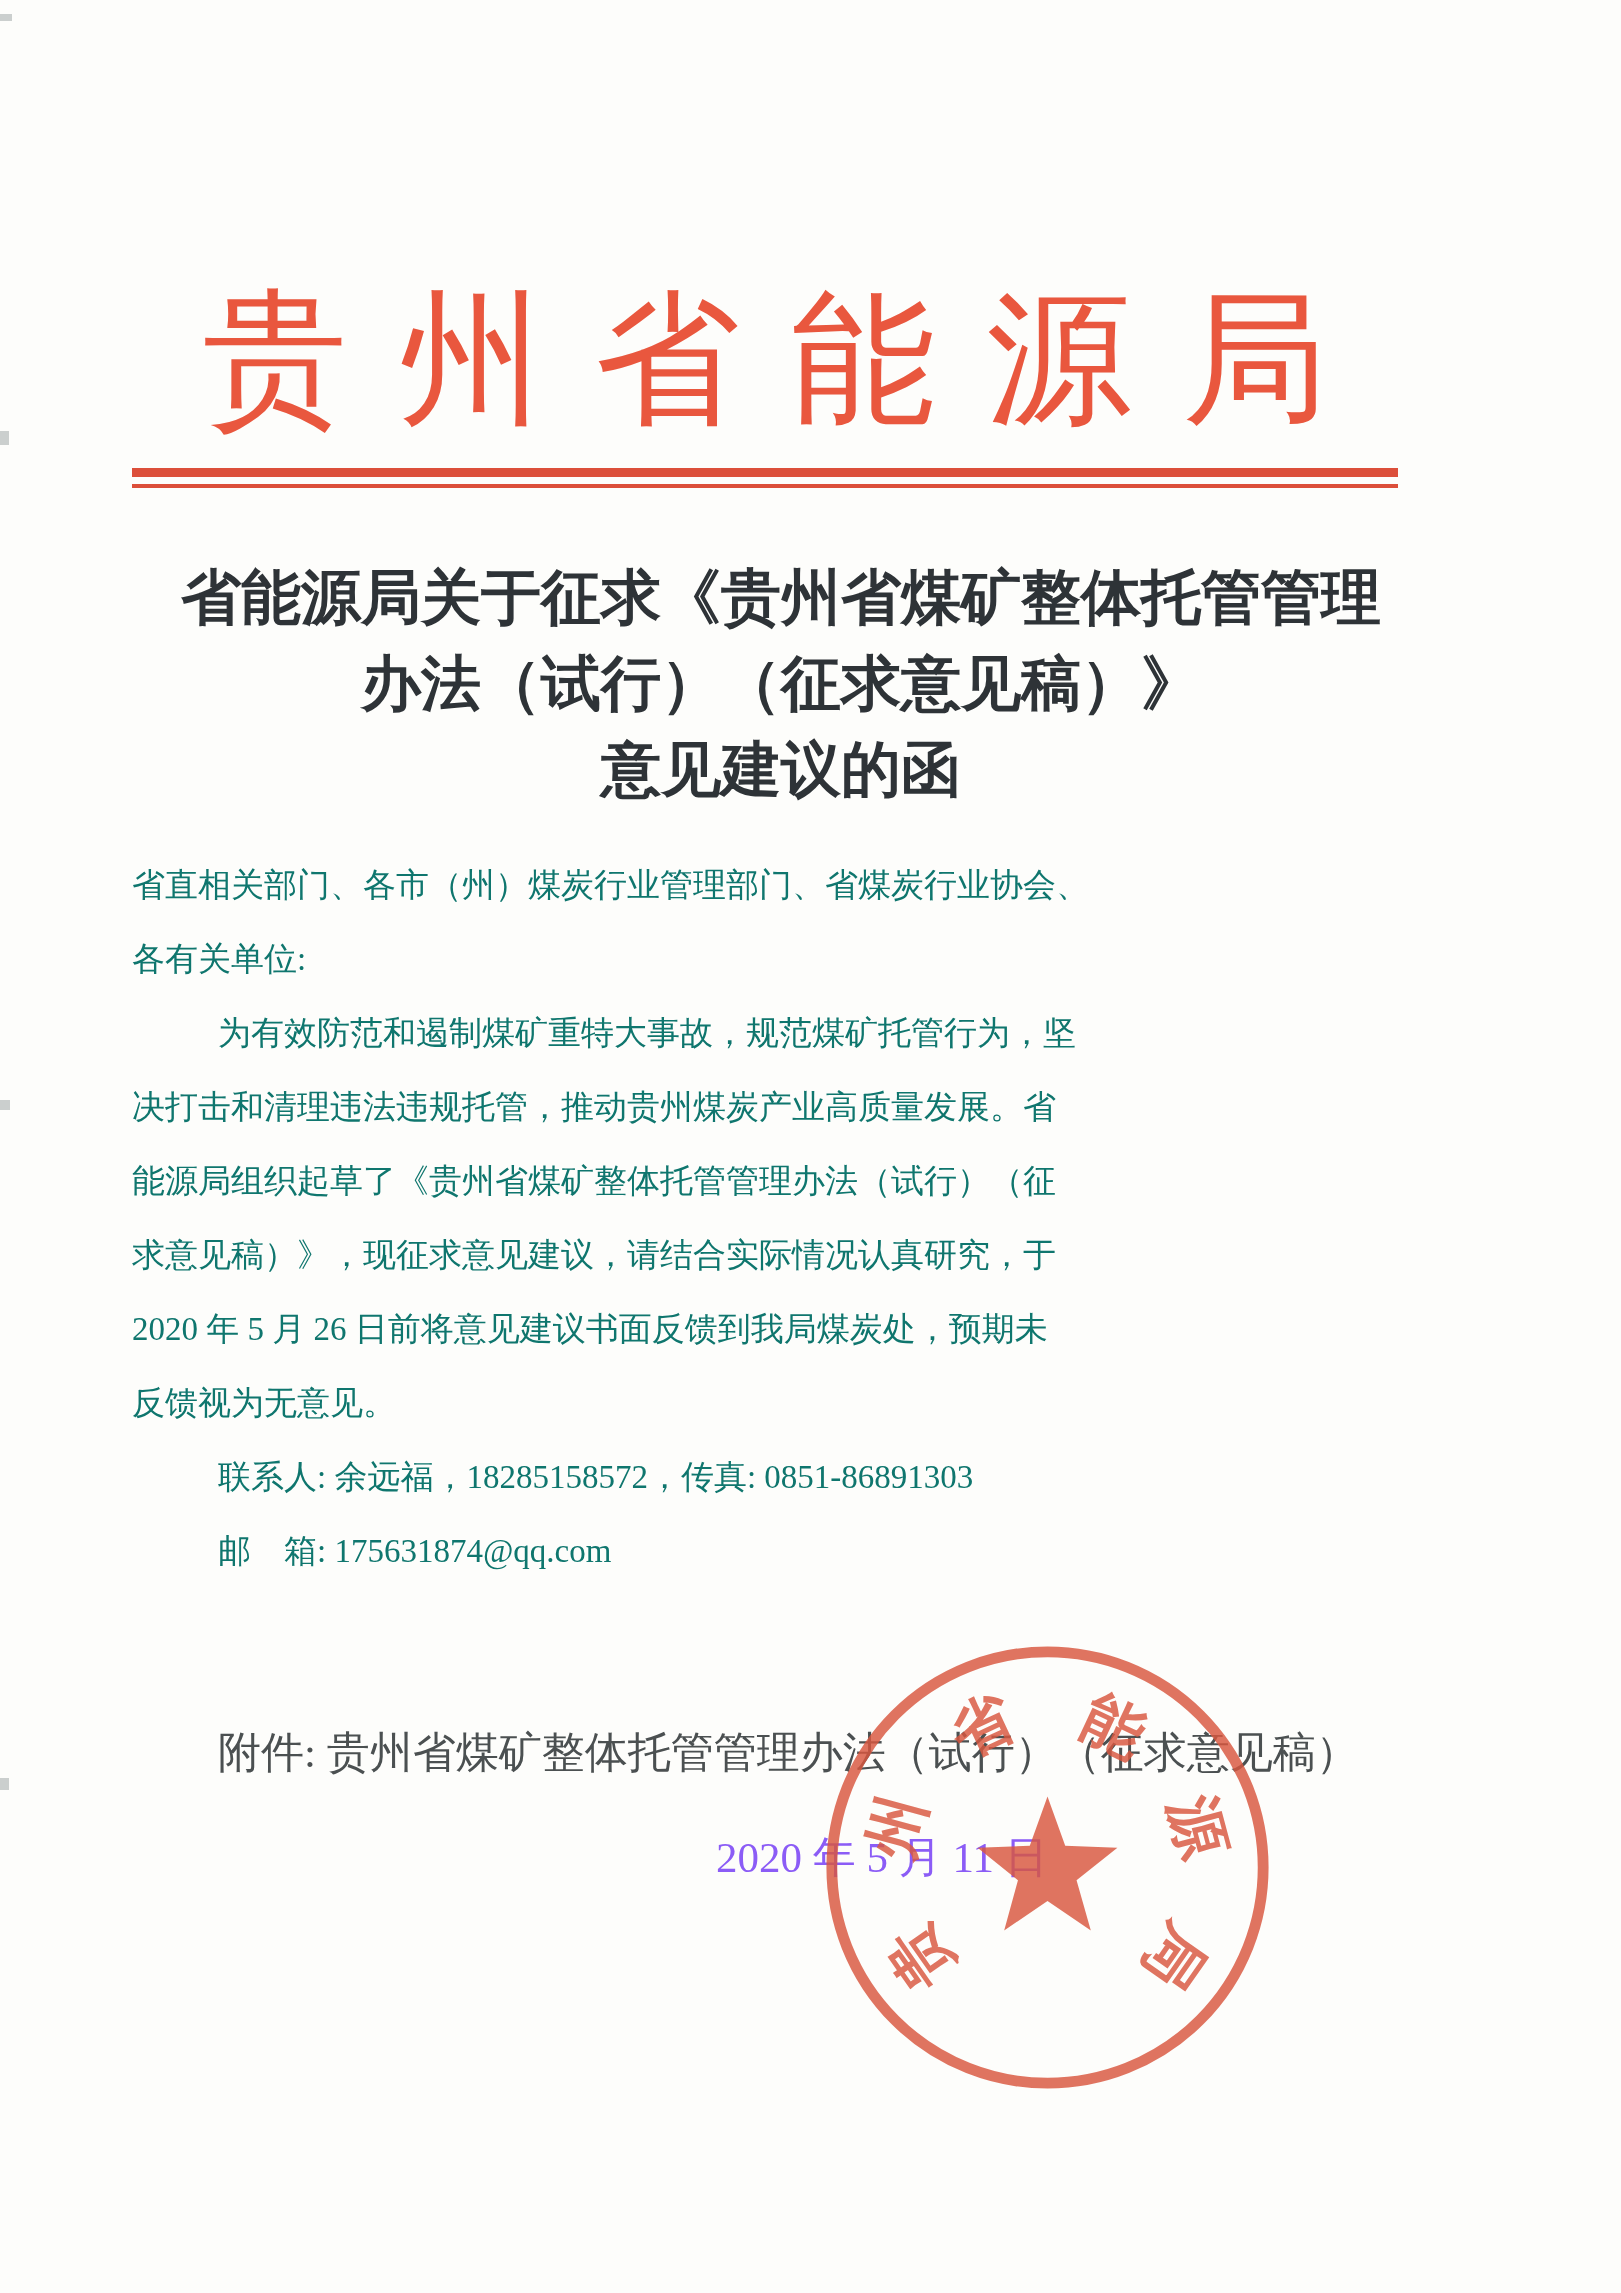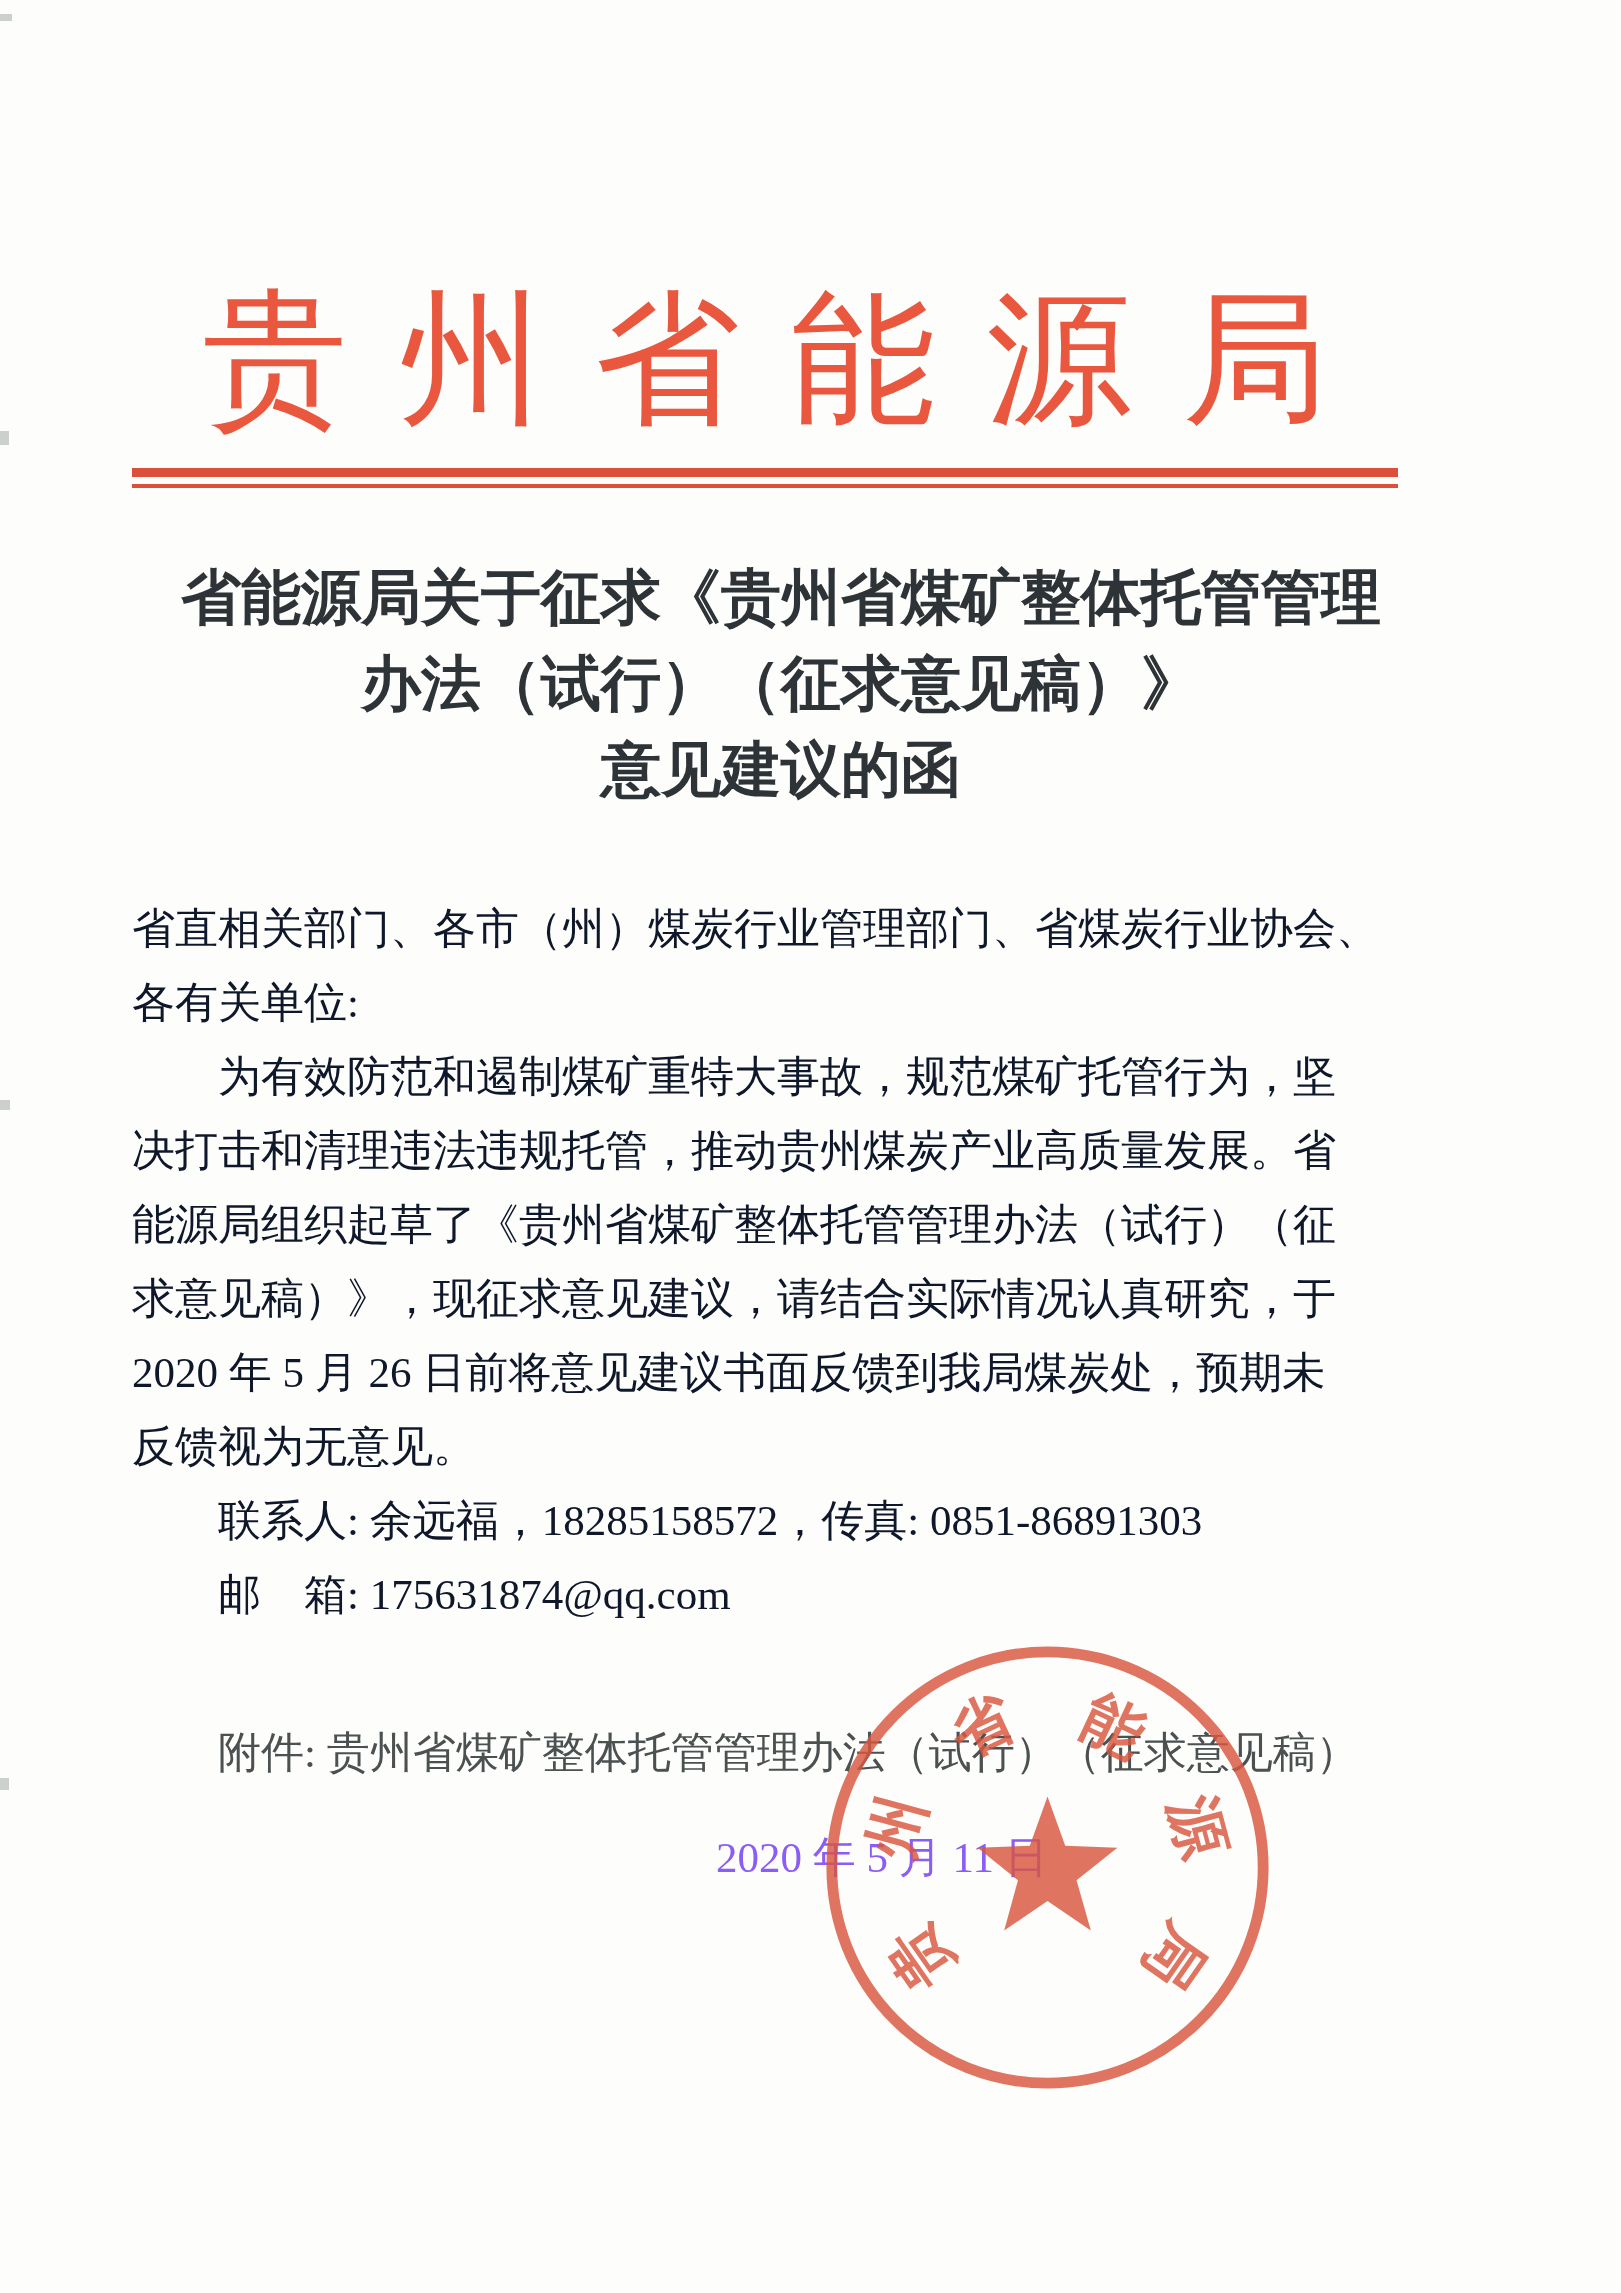--- a/index.html
+++ b/index.html
@@ -27,22 +27,22 @@
   .rule-thin  { top:484px; height:3.9px; }
 
   .title {
     position:absolute; top:555px; left:148px; width:1266px;
     text-align:center; font-size:60px; font-weight:700;
     line-height:86px; color:#2e3337;
   }
   .title .tline { white-space:nowrap; }
 
   .body-block {
-    position:absolute; top:892px; left:132px; width:1274px;
-    font-size:43px; line-height:74px; color:#0f172a;
+    position:absolute; top:848px; left:132px; width:1274px;
+    font-size:33px; line-height:74px; color:#0f766e;
   }
   .line { white-space:nowrap; }
   .indent { padding-left:86px; }
 
   .attachment {
     position:absolute; top:1716px; left:132px; width:1274px;
     font-size:43px; line-height:74px; color:#4b5051;
     padding-left:86px; white-space:nowrap;
   }
   .date {

